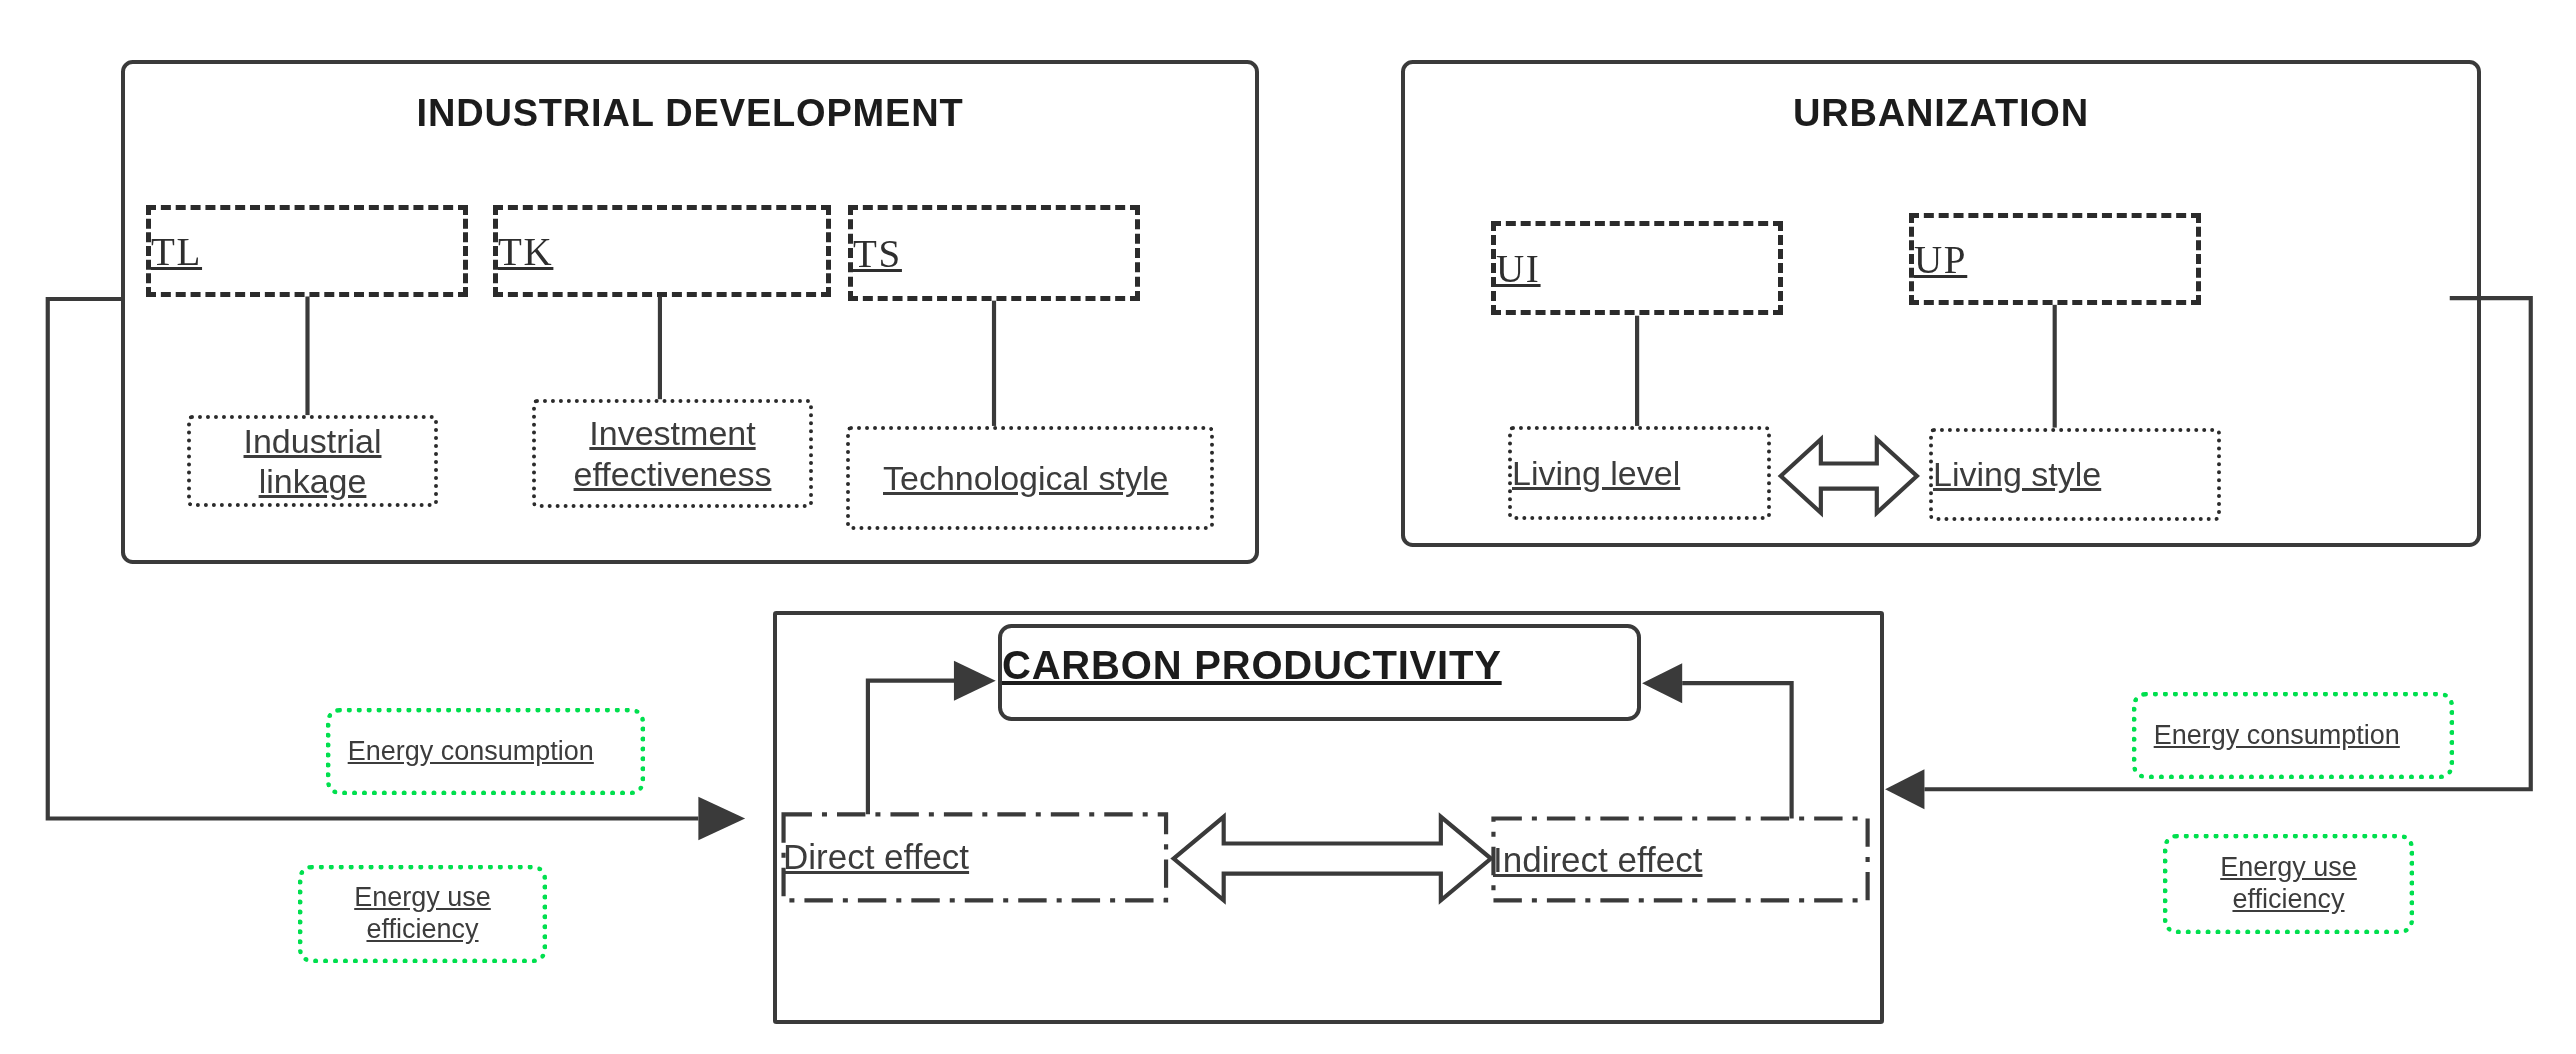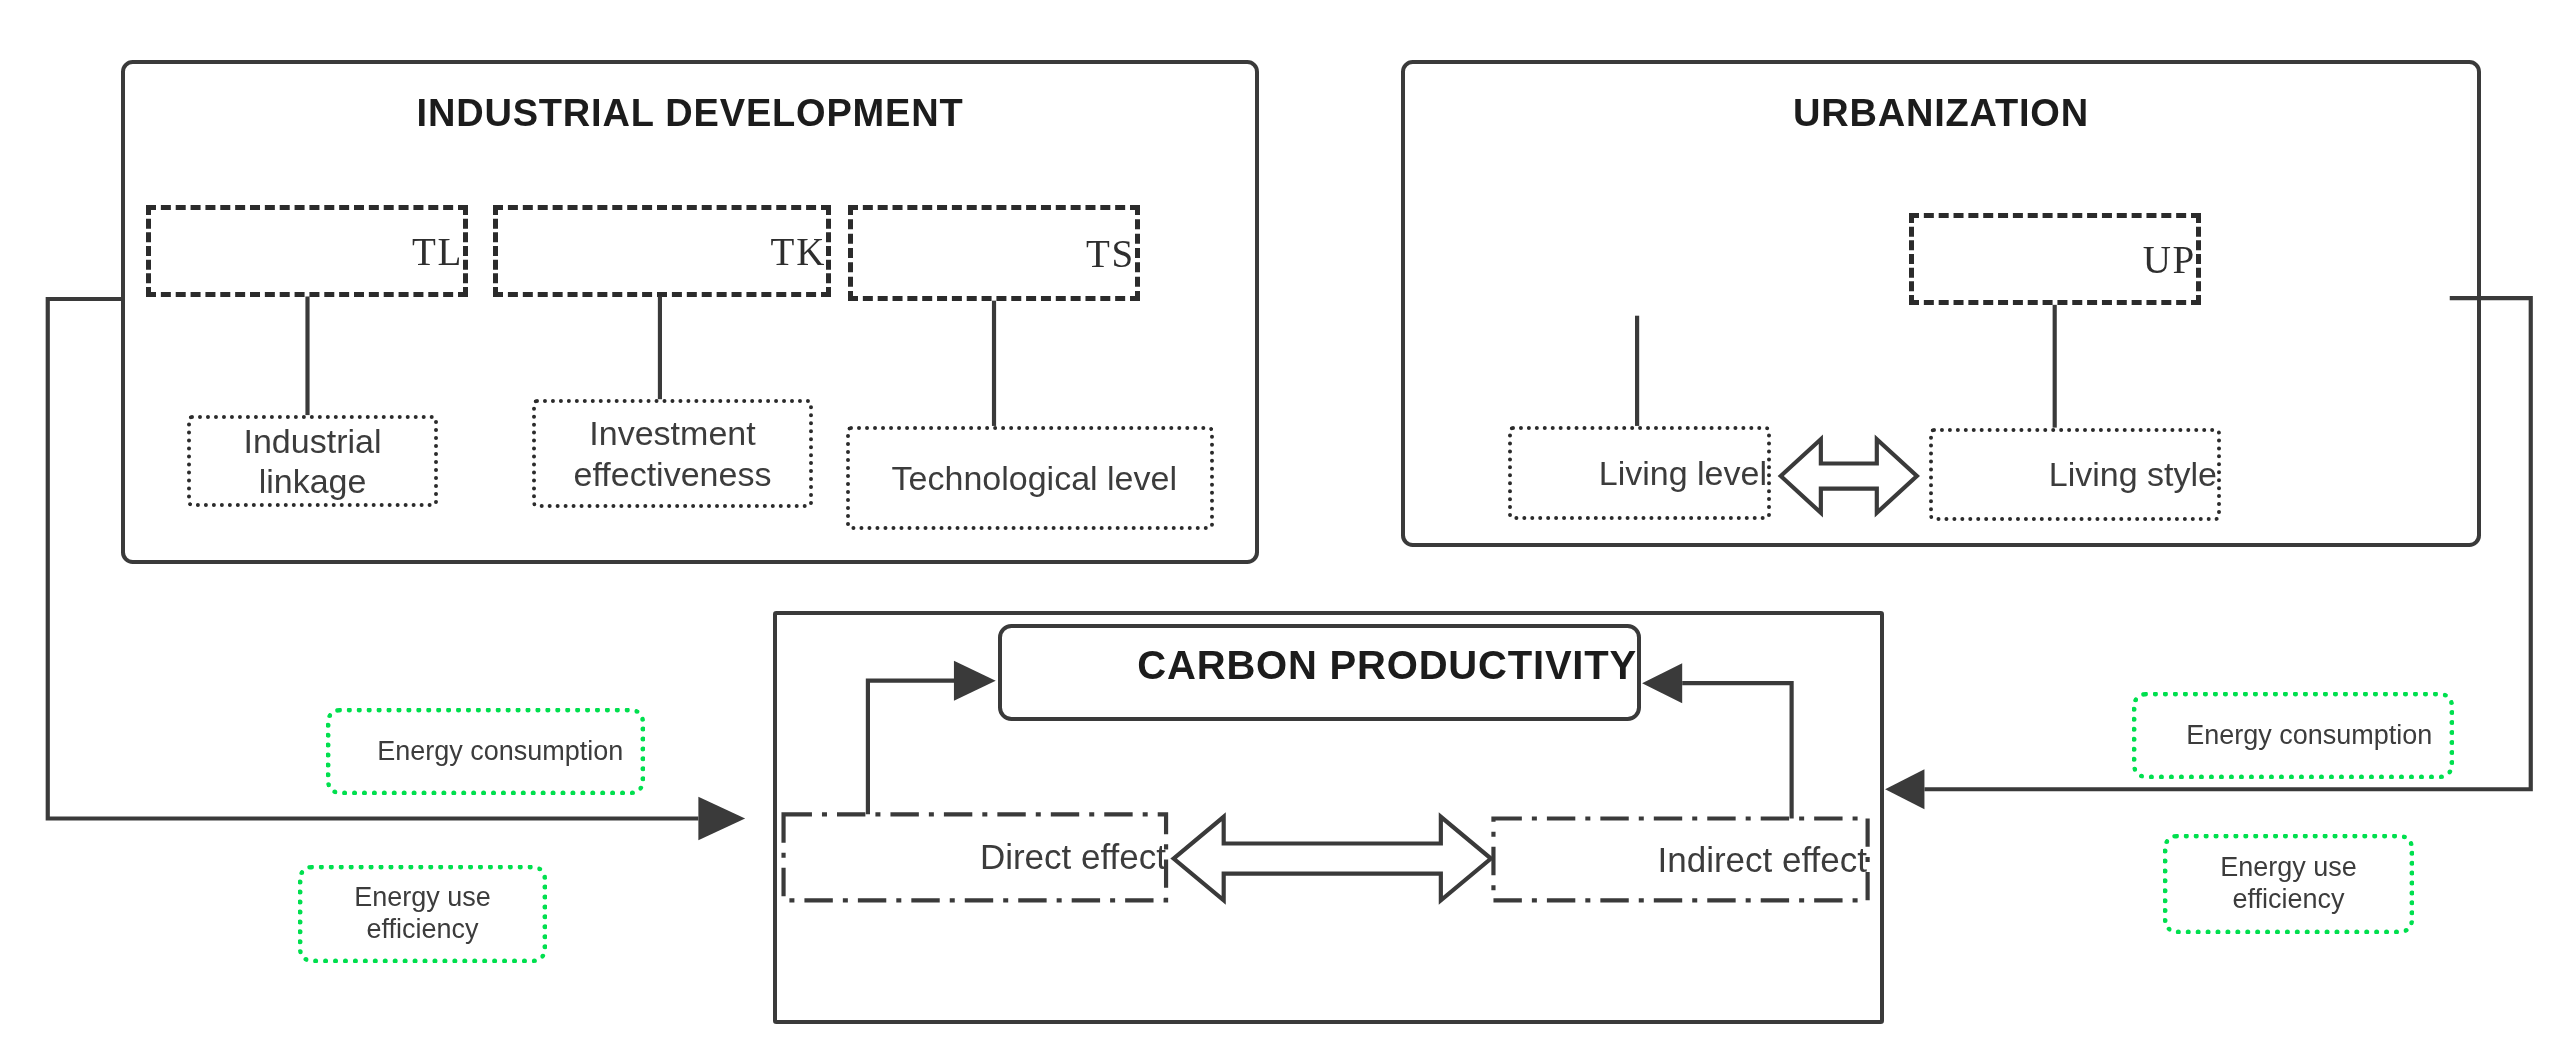--- a/index.html
+++ b/index.html
@@ -1,19 +1,19 @@
 <!DOCTYPE html>
 <html style="--line: #3a3a3a; --border: #2b2b2b; --text: #3c3c3c; --title: #1c1c1c; --green: #00df4e; --bg: #ffffff;font-size:13.4px"><head>
 <meta charset="utf-8">
 <style>
   html,body{margin:0;padding:0;background:#ffffff;}
   .canvas{position:relative;width:2576px;height:1054px;background:var(--bg,#fff);overflow:hidden;
           font-family:"Liberation Sans",sans-serif;padding-left:40px;}
   .abs{position:absolute;box-sizing:border-box;}
-  .flexc{display:flex;align-items:center;justify-content:flex-end;text-align:center;}
+  .flexc{display:flex;align-items:center;justify-content:flex-start;text-align:center;text-decoration:underline;}
 
   
   .panel{border:4.2px solid var(--line);border-radius:11.7px;background:#fff;}
   .panel-plain{border:4.2px solid var(--line);border-radius:3.3px;background:#fff;}
   .panel-title{position:absolute;left:0;right:0;top:28px;text-align:center;
                font-weight:700;font-size:38px;letter-spacing:0.8px;color:var(--title);}
 
   
   .code-box{border:5px dashed var(--border);font-family:"Liberation Serif",serif;
             font-size:39px;letter-spacing:1.7px;color:#2e2e2e;background:#fff;}
@@ -58,27 +58,30 @@
     <span>TS</span>
   </div>
 
   <div class="abs dot-box flexc" style="left:187px;top:415px;width:251px;height:92px;padding:0 16.7px;">
     <span>Industrial linkage</span>
   </div>
   <div class="abs dot-box flexc" style="left:532px;top:399px;width:281px;height:109px;padding:0 16.7px;">
     <span>Investment effectiveness</span>
   </div>
   <div class="abs dot-box flexc" style="left:846px;top:426px;width:368px;height:104px;padding:0 33px;">
-    <span>Technological level</span>
+    <span>Technological style</span>
   </div>
 
   <div class="abs panel" style="left:1370px;top:60px;width:1080px;height:487px;margin-left:31px;">
     <div class="panel-title">URBANIZATION</div>
   </div>
 
+  <div class="abs code-box flexc" style="left:1491px;top:221px;width:292px;height:94px;">
+    <span>UI</span>
+  </div>
   <div class="abs code-box flexc" style="left:1909px;top:213px;width:292px;height:92px;">
     <span>UP</span>
   </div>
 
   <div class="abs dot-box flexc" style="left:1508px;top:426px;width:263px;height:94px;">
     <span>Living level</span>
   </div>
   <div class="abs dot-box flexc" style="left:1929px;top:428px;width:292px;height:93px;">
     <span>Living style</span>
   </div>

